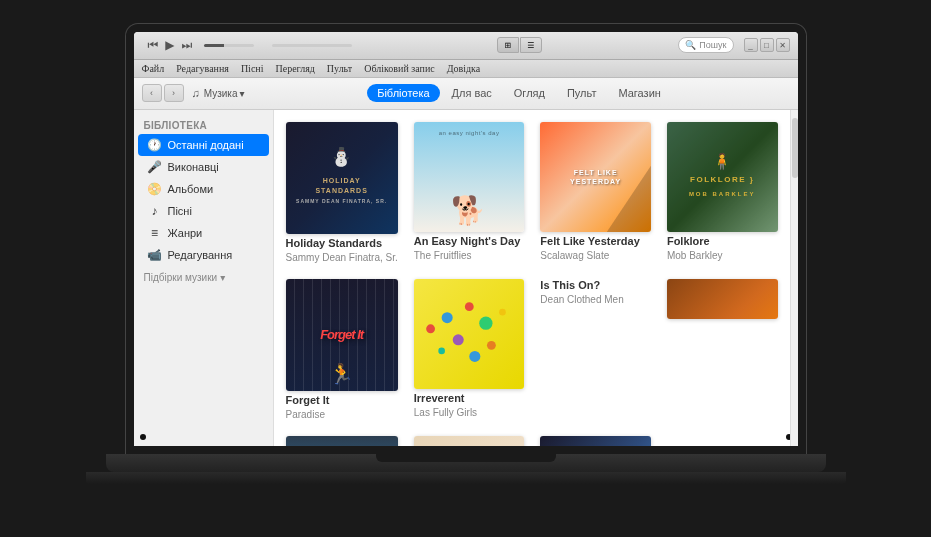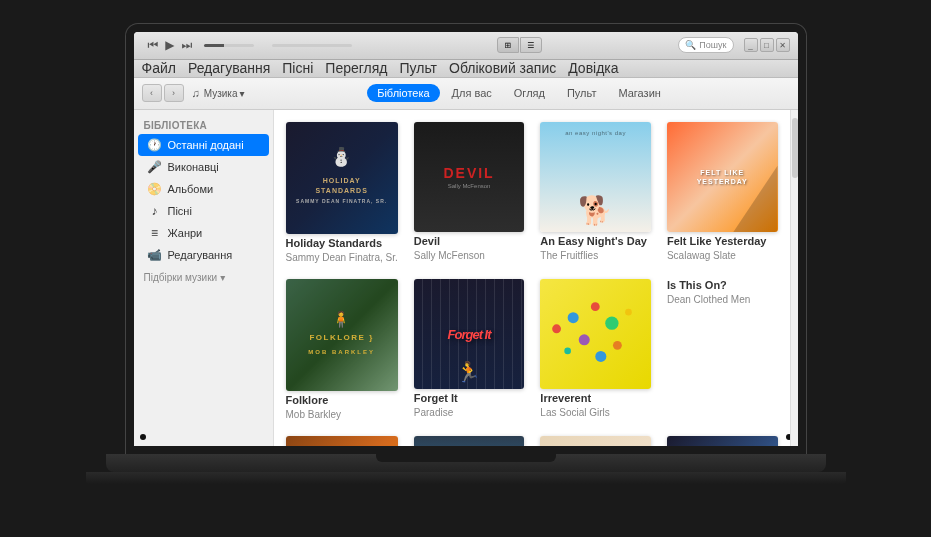--- a/index.html
+++ b/index.html
@@ -165,24 +165,25 @@
       height: 18px;
       background: linear-gradient(to bottom, #e0e0e0, #d0d0d0);
       border-bottom: 1px solid #bbb;
       display: flex;
       align-items: center;
       padding: 0 8px;
       gap: 12px;
     }
 
     .menu-item {
-      font-size: 14px;
+      font-size: 10px;
       color: #333;
       cursor: pointer;
       white-space: nowrap;
+      font-family: Liberation Serif, serif;
     }
 
     
     .nav-bar {
       height: 32px;
       background: linear-gradient(to bottom, #f5f5f5, #e8e8e8);
       border-bottom: 1px solid #ccc;
       display: flex;
       align-items: center;
       padding: 0 8px;
@@ -816,30 +817,20 @@
                 <div class="album-cover">
                   <div class="cover-holiday">
                     <div class="cover-holiday-snowman">⛄</div>
                     <div class="cover-holiday-text">HOLIDAY<br>STANDARDS<br><span style="font-size:5px;color:#aaa">SAMMY DEAN FINATRA, SR.</span></div>
                   </div>
                 </div>
                 <div class="album-title">Holiday Standards</div>
                 <div class="album-artist">Sammy Dean Finatra, Sr.</div>
               </div>
 
-              <div class="album-item">
-                <div class="album-cover">
-                  <div class="cover-devil">
-                    <div class="cover-devil-text">DEVIL</div>
-                    <div class="cover-devil-sub">Sally McFenson</div>
-                  </div>
-                </div>
-                <div class="album-title">Devil</div>
-                <div class="album-artist">Sally McFenson</div>
-              </div>
 
               <div class="album-item">
                 <div class="album-cover">
                   <div class="cover-easy">
                     <div class="cover-easy-text">an easy night's day</div>
                     <div class="cover-easy-dog">🐕</div>
                   </div>
                 </div>
                 <div class="album-title">An Easy Night's Day</div>
                 <div class="album-artist">The Fruitflies</div>
@@ -890,21 +881,21 @@
                       <circle cx="40" cy="55" r="5" fill="#9b59b6"></circle>
                       <circle cx="70" cy="60" r="4" fill="#e67e22"></circle>
                       <circle cx="25" cy="65" r="3" fill="#1abc9c"></circle>
                       <circle cx="55" cy="70" r="5" fill="#3498db"></circle>
                       <circle cx="80" cy="30" r="3" fill="#f1c40f"></circle>
                       <circle cx="15" cy="45" r="4" fill="#e74c3c"></circle>
                     </svg>
                   </div>
                 </div>
                 <div class="album-title">Irreverent</div>
-                <div class="album-artist">Las Social Girls</div>
+                <div class="album-artist">Las Fully Girls</div>
               </div>
 
               <div class="album-item">
                 <div class="album-title">Is This On?</div>
                 <div class="album-artist">Dean Clothed Men</div>
               </div>
 
               <div class="album-item">
                 <div class="album-cover" style="height:40px;overflow:hidden">
                   <div class="cover-partial1" style="height:100px;"></div>

